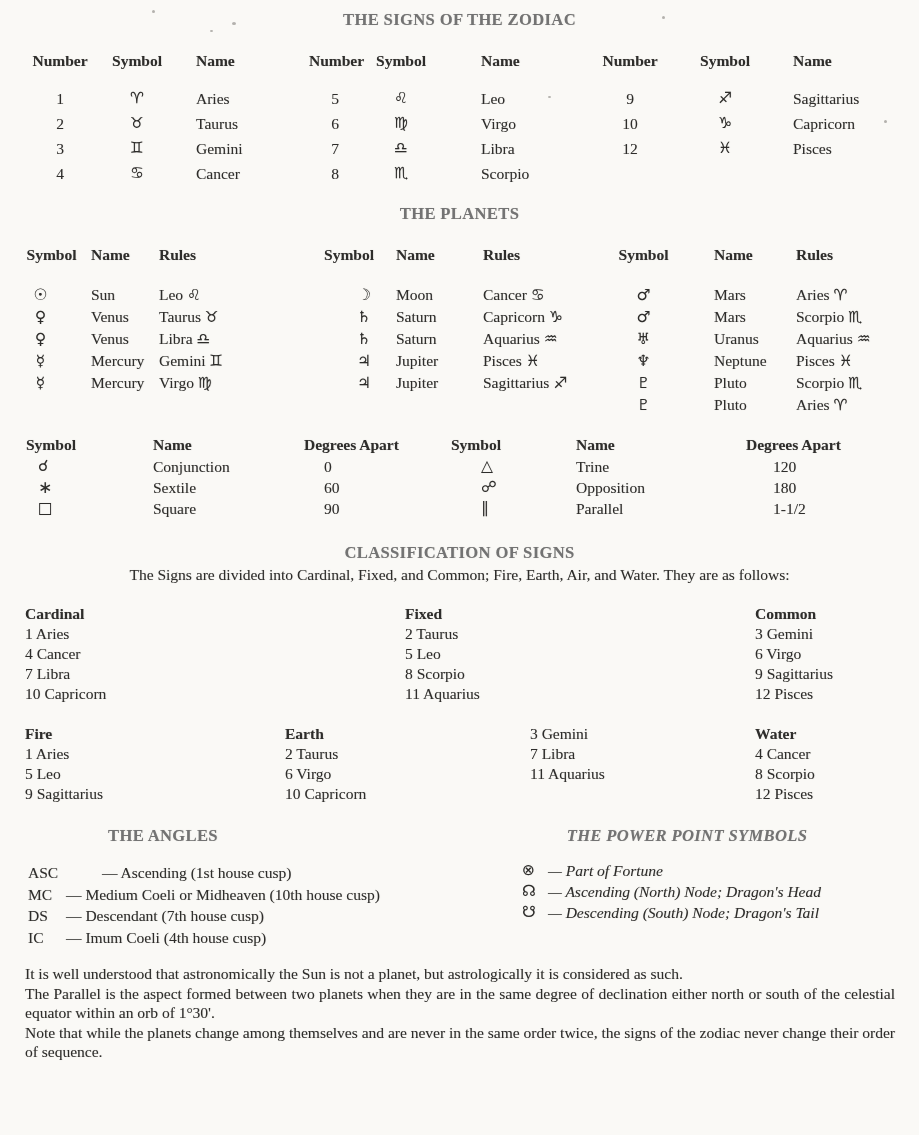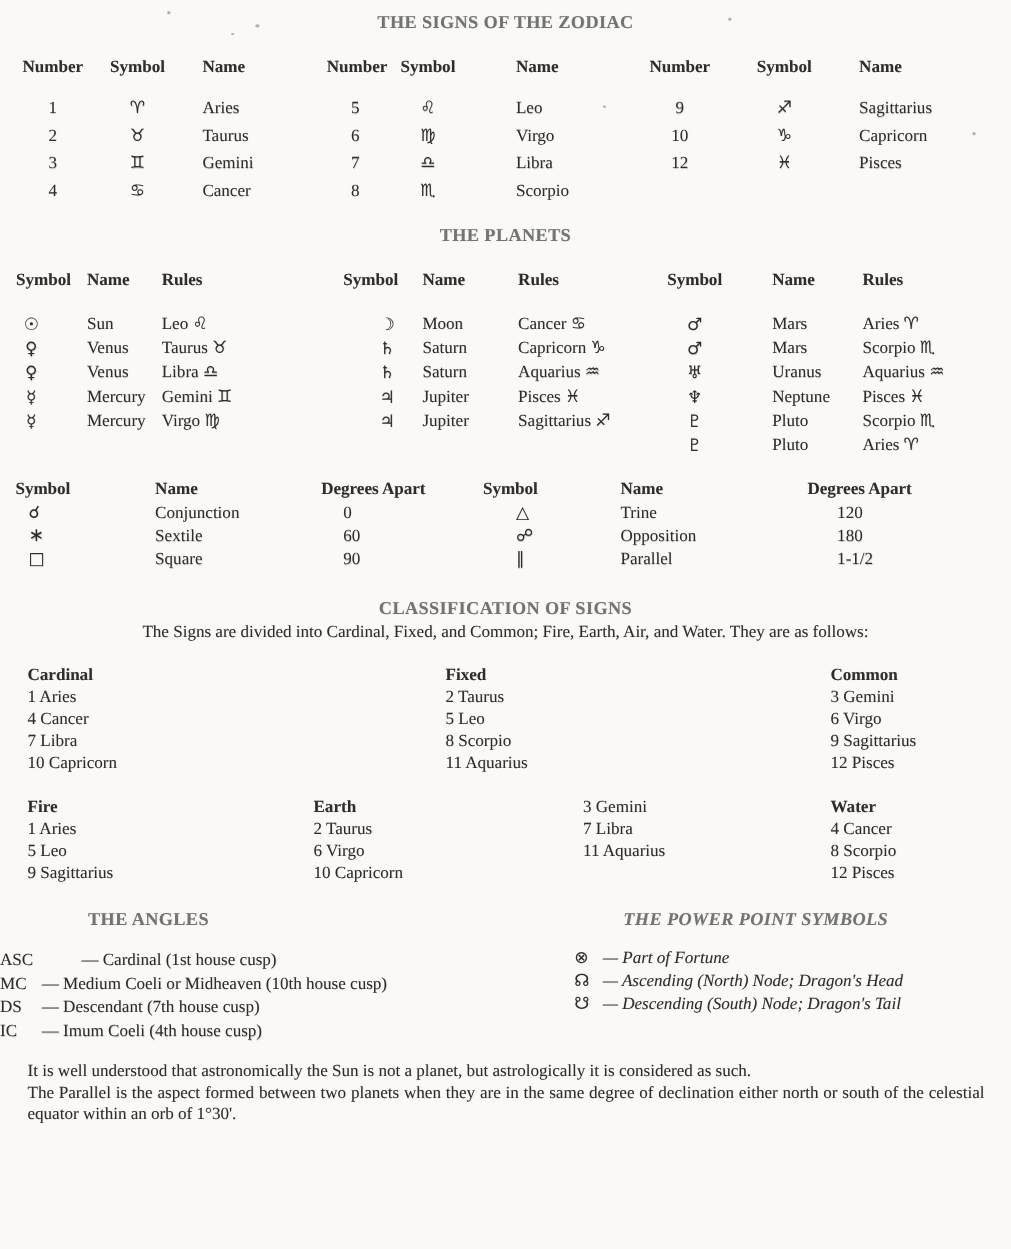--- a/index.html
+++ b/index.html
@@ -10,21 +10,21 @@
     font-family:"Liberation Serif","DejaVu Sans",serif;
     font-size:15.5px;
     text-shadow:0.3px 0.3px 0.7px rgba(90,88,84,0.35);
   }
   .sec-title { text-align:center; font-weight:700; font-size:16.5px; letter-spacing:.4px; color:#737373; }
   #zodiac-title { margin-top:10px; }
   #planets-title { margin-top:18px; }
   #aspects-title { margin-top:20px; }
   #classification-title { margin-top:24px; }
 
-  .tblrow { display:flex; padding-left:12px; }
+  .tblrow { display:flex; padding-left:24px; }
   .thead, .trow { display:grid; }
   .thead { font-weight:700; }
   .c-num, .c-sym { text-align:center; }
   .c-sym { font-family:"DejaVu Sans",sans-serif; }
 
   
   #zodiac-table { margin-top:22px; }
   .zg1 { width:285px; } .zg2 { width:290px; } .zg3 { flex:1; }
   .zg1 .thead,.zg1 .trow { grid-template-columns:72px 82px auto; }
   .zg2 .thead,.zg2 .trow { grid-template-columns:52px 80px auto; }
@@ -65,21 +65,21 @@
   #classification-intro { text-align:center; margin-top:3px; }
   .classrow { display:flex; padding-left:25px; margin-top:20px; }
   .cgroup { line-height:20px; }
   .cgroup .heading { font-weight:700; }
   .cw1 { width:380px; } .cw2 { width:350px; }
   .dw1 { width:260px; } .dw2 { width:245px; } .dw3 { width:225px; }
   .cfill { flex:1; }
 
   
   .bottomrow { display:flex; margin-top:22px; }
-  .angles-col { width:455px; box-sizing:border-box; }
+  .angles-col { width:455px; padding-left:28px; box-sizing:border-box; }
   #angles-title { width:270px; margin:0; }
   .angles-col .items { margin-top:16px; line-height:21.5px; }
   .angle-item { display:flex; }
   .angle-item .abbr { width:38px; }
   .angle-item.first .desc { padding-left:36px; }
   .power-col { flex:1;font-style:italic; }
   #power-title { margin:0; }
   .power-col .items { margin-top:14px; padding-left:67px; line-height:21px; }
   .power-item { display:flex; }
   .power-item .psym { width:26px; font-family:"DejaVu Sans",sans-serif; }
@@ -390,21 +390,21 @@
       <div>12 Pisces</div>
     </div>
   </div>
 
   <div class="bottomrow">
     <div class="angles-col">
       <div class="sec-title" id="angles-title">THE ANGLES</div>
       <div class="items">
         <div class="angle-item first">
           <span class="abbr">ASC</span>
-          <span class="desc">— Cardinal (1st house cusp)</span>
+          <span class="desc">— Ascending (1st house cusp)</span>
         </div>
         <div class="angle-item">
           <span class="abbr">MC</span>
           <span class="desc">— Medium Coeli or Midheaven (10th house cusp)</span>
         </div>
         <div class="angle-item">
           <span class="abbr">DS</span>
           <span class="desc">— Descendant (7th house cusp)</span>
         </div>
         <div class="angle-item">
@@ -428,15 +428,16 @@
           <span class="psym">☋</span>
           <span class="desc">— Descending (South) Node; Dragon's Tail</span>
         </div>
       </div>
     </div>
   </div>
 
   <div class="notes">
     <p>It is well understood that astronomically the Sun is not a planet, but astrologically it is considered as such.</p>
     <p>The Parallel is the aspect formed between two planets when they are in the same degree of declination either north or south of the celestial equator within an orb of 1°30'.</p>
+    <p>Note that while the planets change among themselves and are never in the same order twice, the signs of the zodiac never change their order of sequence.</p>
   </div>
 
 </div>
 
 </body></html>

